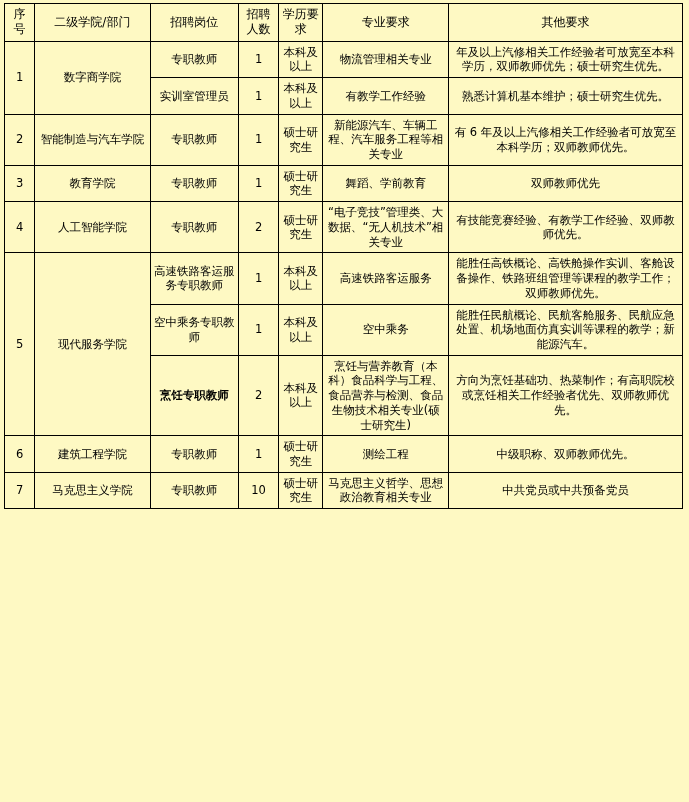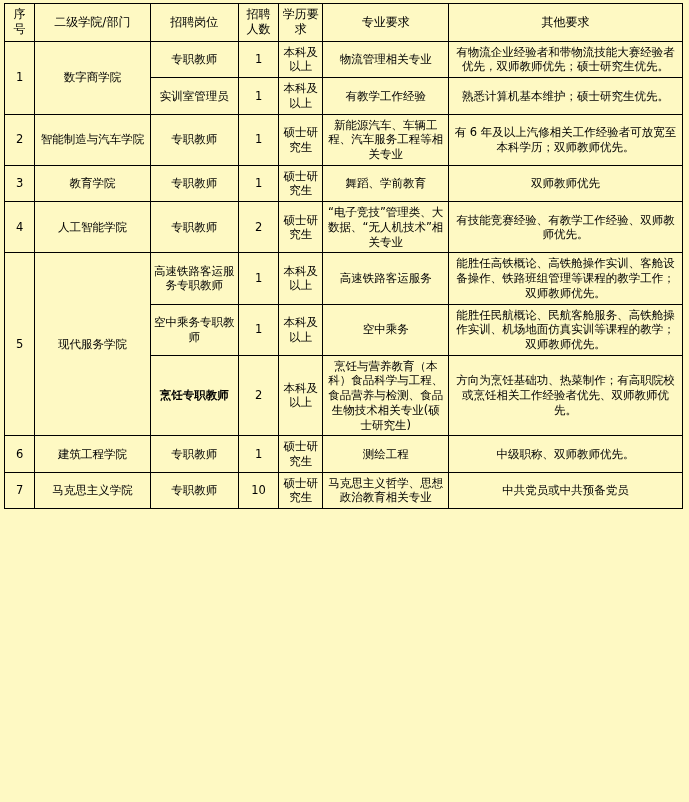--- a/index.html
+++ b/index.html
@@ -73,21 +73,21 @@
         <td>其他要求</td>
       </tr>
 
       <tr>
         <td rowspan="2">1</td>
         <td rowspan="2">数字商学院</td>
         <td class="pad-v">专职教师</td>
         <td>1</td>
         <td>本科及以上</td>
         <td>物流管理相关专业</td>
-        <td>有物流企业经验者和带物流技能大赛经验者优先，双师教师优先；硕士研究生优先。</td>
+        <td>年及以上汽修相关工作经验者可放宽至本科学历，双师教师优先；硕士研究生优先。</td>
       </tr>
       <tr>
         <td class="pad-v">实训室管理员</td>
         <td>1</td>
         <td>本科及以上</td>
         <td>有教学工作经验</td>
         <td>熟悉计算机基本维护；硕士研究生优先。</td>
       </tr>
 
       <tr>
@@ -127,21 +127,21 @@
         <td>1</td>
         <td>本科及以上</td>
         <td>高速铁路客运服务</td>
         <td>能胜任高铁概论、高铁舱操作实训、客舱设备操作、铁路班组管理等课程的教学工作；双师教师优先。</td>
       </tr>
       <tr>
         <td class="pad-v">空中乘务专职教师</td>
         <td>1</td>
         <td>本科及以上</td>
         <td>空中乘务</td>
-        <td>能胜任民航概论、民航客舱服务、高铁舱操作实训、机场地面仿真实训等课程的教学；双师教师优先。</td>
+        <td>能胜任民航概论、民航客舱服务、民航应急处置、机场地面仿真实训等课程的教学；新能源汽车。</td>
       </tr>
       <tr>
         <td class="pad-vvv">烹饪专职教师</td>
         <td>2</td>
         <td>本科及以上</td>
         <td>烹饪与营养教育（本科）食品科学与工程、食品营养与检测、食品生物技术相关专业(硕士研究生)</td>
         <td>方向为烹饪基础功、热菜制作；有高职院校或烹饪相关工作经验者优先、双师教师优先。</td>
       </tr>
 
       <tr>

